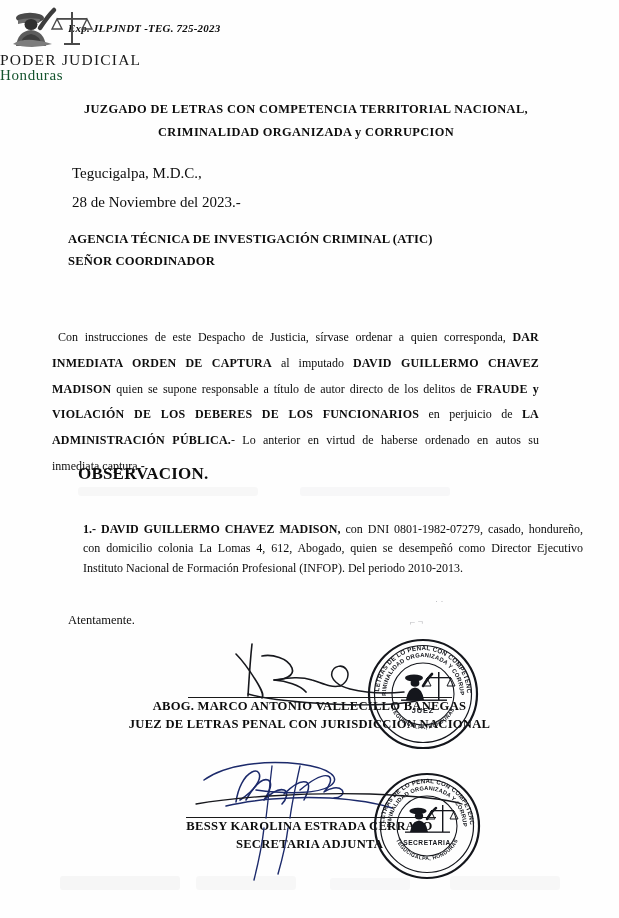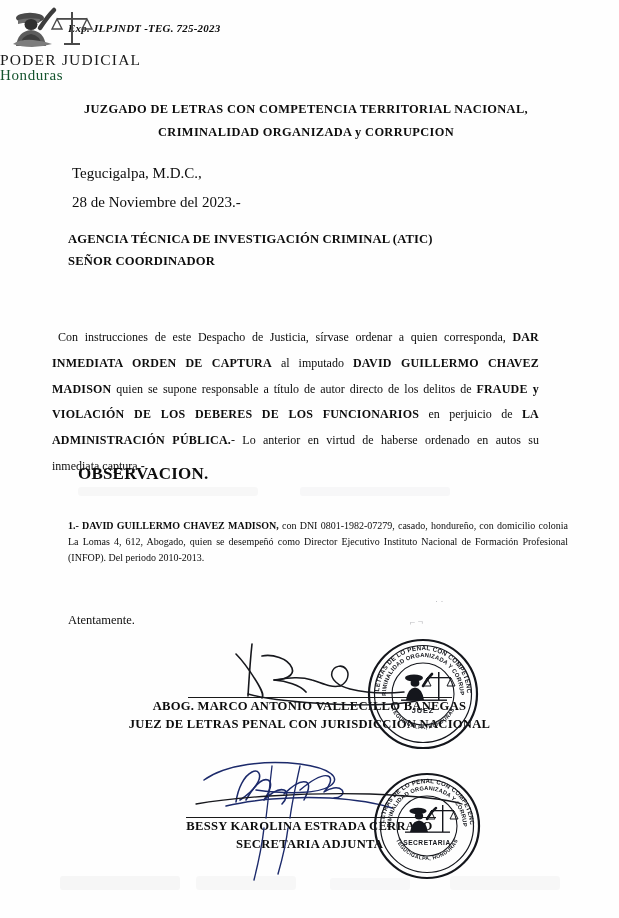--- a/index.html
+++ b/index.html
@@ -115,24 +115,24 @@
     position: absolute;
     left: 78px;
     top: 464px;
     font-size: 17px;
     font-weight: bold;
     letter-spacing: 0.2px;
   }
 
   .observacion-body {
     position: absolute;
-    left: 68px;
+    left: 83px;
     width: 500px;
     top: 508px;
-    font-size: 10px;
+    font-size: 12px;
     line-height: 1.62;
     text-align: justify;
   }
   .observacion-body b { font-weight: bold; }
 
   .closing {
     position: absolute;
     left: 68px;
     top: 613px;
     font-size: 12.5px;

